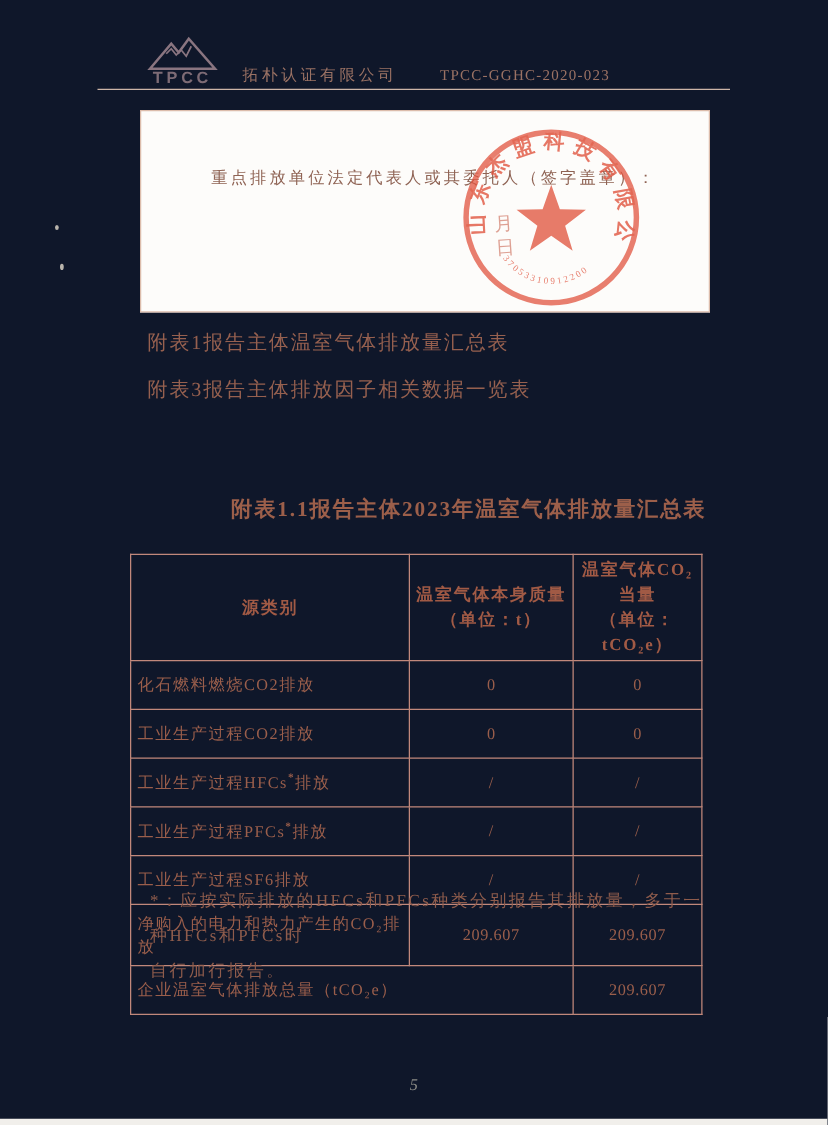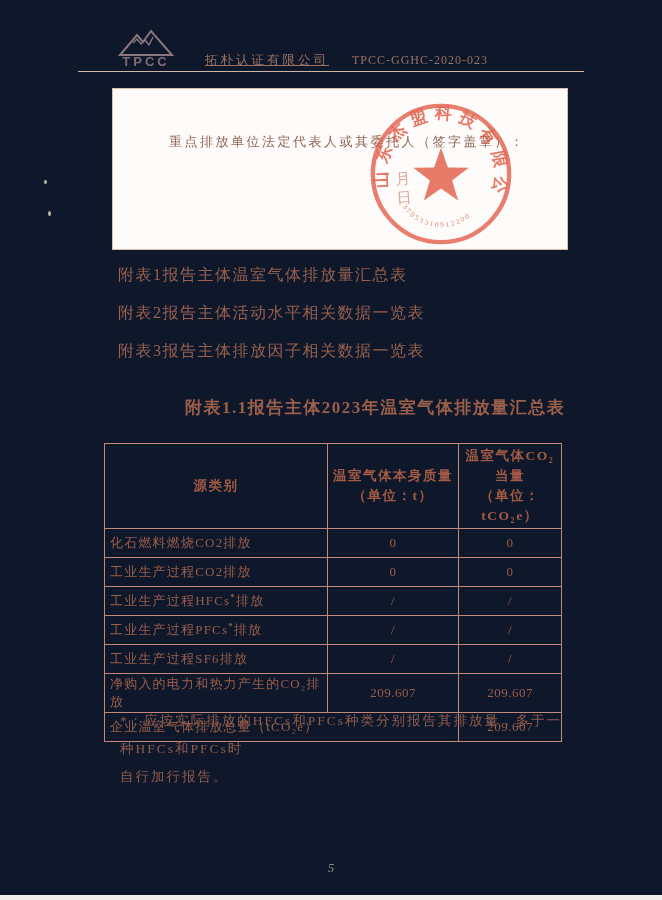--- a/index.html
+++ b/index.html
@@ -16,22 +16,22 @@
   }
 
   
   .logo{position:absolute;left:106px;top:28px;width:80px;text-align:center;}
   .logo svg{display:block;margin:0 auto;}
   .logo-text{
     font-family:"Liberation Sans","DejaVu Sans",sans-serif;
     font-weight:bold;font-size:13px;letter-spacing:3px;color:#7d6b75;margin-top:-4px;
   }
   .header-company{
-    position:absolute;left:205px;top:52px;
-    font-size:12.5px;letter-spacing:3px;color:#9b7264;text-decoration:underline;
+    position:absolute;left:194px;top:52px;
+    font-size:12.5px;letter-spacing:3px;color:#9b7264;
   }
   .header-docnum{
     position:absolute;left:352px;top:53px;
     font-size:12px;letter-spacing:1px;color:#9b7264;
   }
   .header-rule{
     position:absolute;left:78px;top:71px;width:506px;height:0;
     border-top:1px solid #cdb5a8;
   }
 
@@ -78,21 +78,21 @@
   table.ghg col.c2{width:131px;}
   table.ghg col.c3{width:103px;}
   table.ghg th,table.ghg td{
     border:1px solid #c1887b;
   }
   table.ghg th{
     height:54px;font-weight:bold;letter-spacing:1.5px;color:#a15a45;
     text-align:center;font-size:13.5px;line-height:20px;padding:2px;margin-top:6px;
   }
   table.ghg td{
-    height:26px;padding:1px 5px;letter-spacing:1.2px;
+    height:26px;padding:6px 5px;letter-spacing:1.2px;
   }
   table.ghg td.val{text-align:center;letter-spacing:0.5px;}
   table.ghg sup{font-size:9px;font-weight:bold;}
 
   
   .footnote{
     position:absolute;left:120px;top:707px;width:452px;
     font-size:13.5px;letter-spacing:2px;line-height:28px;color:#8f5c4c;
   }
 
@@ -139,21 +139,20 @@
         <text font-size="7.5" fill="#e0543e" letter-spacing="2" opacity="0.85">
           <textPath href="#arcBottom" startOffset="6%">37053310912200</textPath>
         </text>
       </svg>
       <div class="stamp-handwriting">月 日</div>
     </div>
   </div>
 
   <div class="attachments">
     <div>附表1报告主体温室气体排放量汇总表</div>
-    <div>附表2报告主体活动水平相关数据一览表</div>
     <div>附表3报告主体排放因子相关数据一览表</div>
   </div>
 
   <div class="table-title">附表1.1报告主体2023年温室气体排放量汇总表</div>
 
   <table class="ghg">
     <colgroup>
         <col class="c1">
         <col class="c2">
         <col class="c3">

